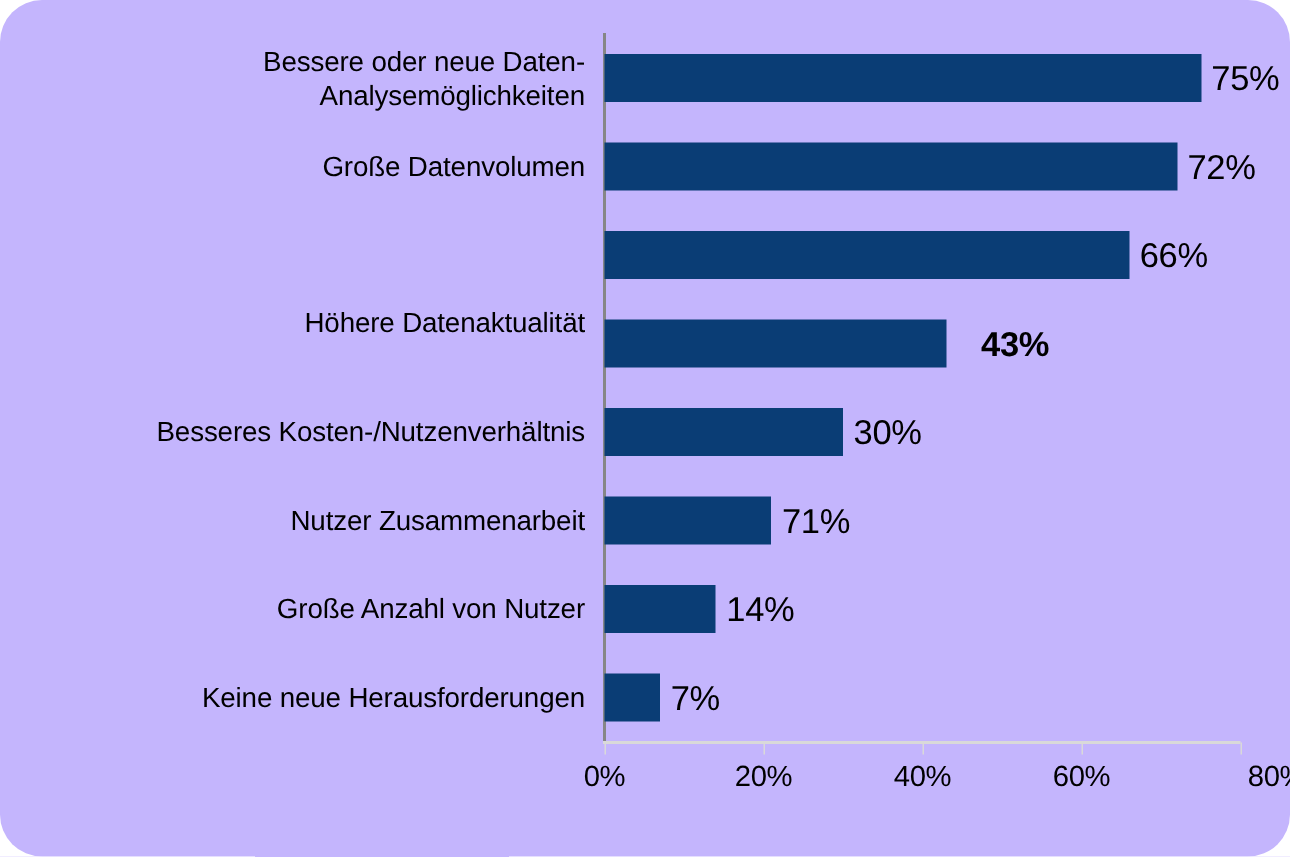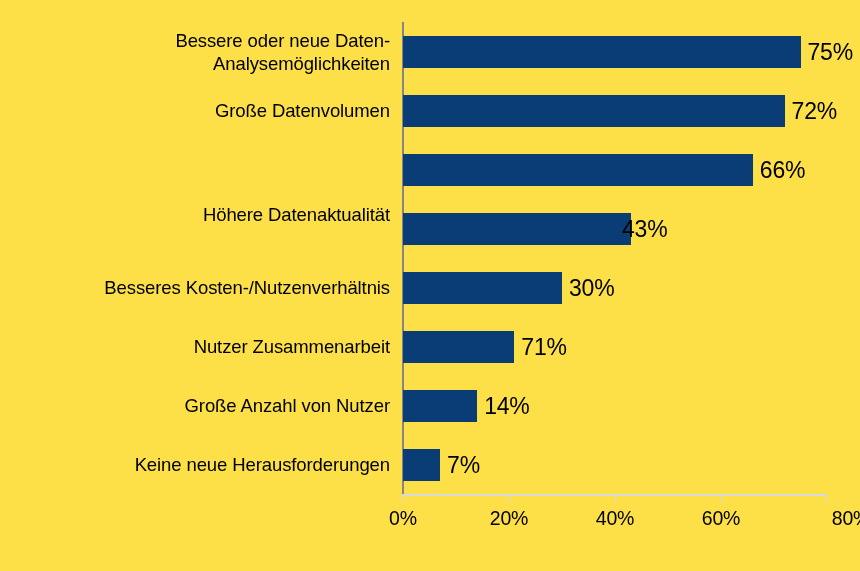--- a/index.html
+++ b/index.html
@@ -9,22 +9,23 @@
   }
   body {
     font-family: "Liberation Sans", sans-serif;
     color: #000000;
   }
 
   #chart-root {
     position: relative;
     width: 860px;
     height: 571px;
-    background: #fde047;
+    background: #c4b5fd;
     overflow: hidden;
+    border-radius: 28px;
   }
 
   
   .cat-labels {
     position: absolute;
     left: 0px;
     top: 22px;
     width: 396px;
     height: 472px;
   }
@@ -119,21 +120,21 @@
     <div class="axis-line-y"></div>
     <div class="axis-line-x"></div>
     <div class="bars-layer">
         <div class="bar" style="left: 0px; top: 13.5px; width: 397.5px; background: rgb(10, 61, 117);"></div>
         <div class="bar-value" style="left: 404.5px; top: 13.5px;">75%</div>
         <div class="bar" style="left: 0px; top: 72.5px; width: 381.6px; background: rgb(10, 61, 117);"></div>
         <div class="bar-value" style="left: 388.6px; top: 72.5px;">72%</div>
         <div class="bar" style="left: 0px; top: 131.5px; width: 349.8px; background: rgb(10, 61, 117);"></div>
         <div class="bar-value" style="left: 356.8px; top: 131.5px;">66%</div>
         <div class="bar" style="left: 0px; top: 190.5px; width: 227.9px; background: rgb(10, 61, 117);"></div>
-        <div class="bar-value" style="left: 219px; top: 190.5px;">43%</div>
+        <div class="bar-value" style="left: 251px; top: 190.5px; font-weight: bold;">43%</div>
         <div class="bar" style="left: 0px; top: 249.5px; width: 159px; background: rgb(10, 61, 117);"></div>
         <div class="bar-value" style="left: 166px; top: 249.5px;">30%</div>
         <div class="bar" style="left: 0px; top: 308.5px; width: 111.3px; background: rgb(10, 61, 117);"></div>
         <div class="bar-value" style="left: 118.3px; top: 308.5px;">71%</div>
         <div class="bar" style="left: 0px; top: 367.5px; width: 74.2px; background: rgb(10, 61, 117);"></div>
         <div class="bar-value" style="left: 81.2px; top: 367.5px;">14%</div>
         <div class="bar" style="left: 0px; top: 426.5px; width: 37.1px; background: rgb(10, 61, 117);"></div>
         <div class="bar-value" style="left: 44.1px; top: 426.5px;">7%</div>
       </div>
     <div class="ticks-layer">

